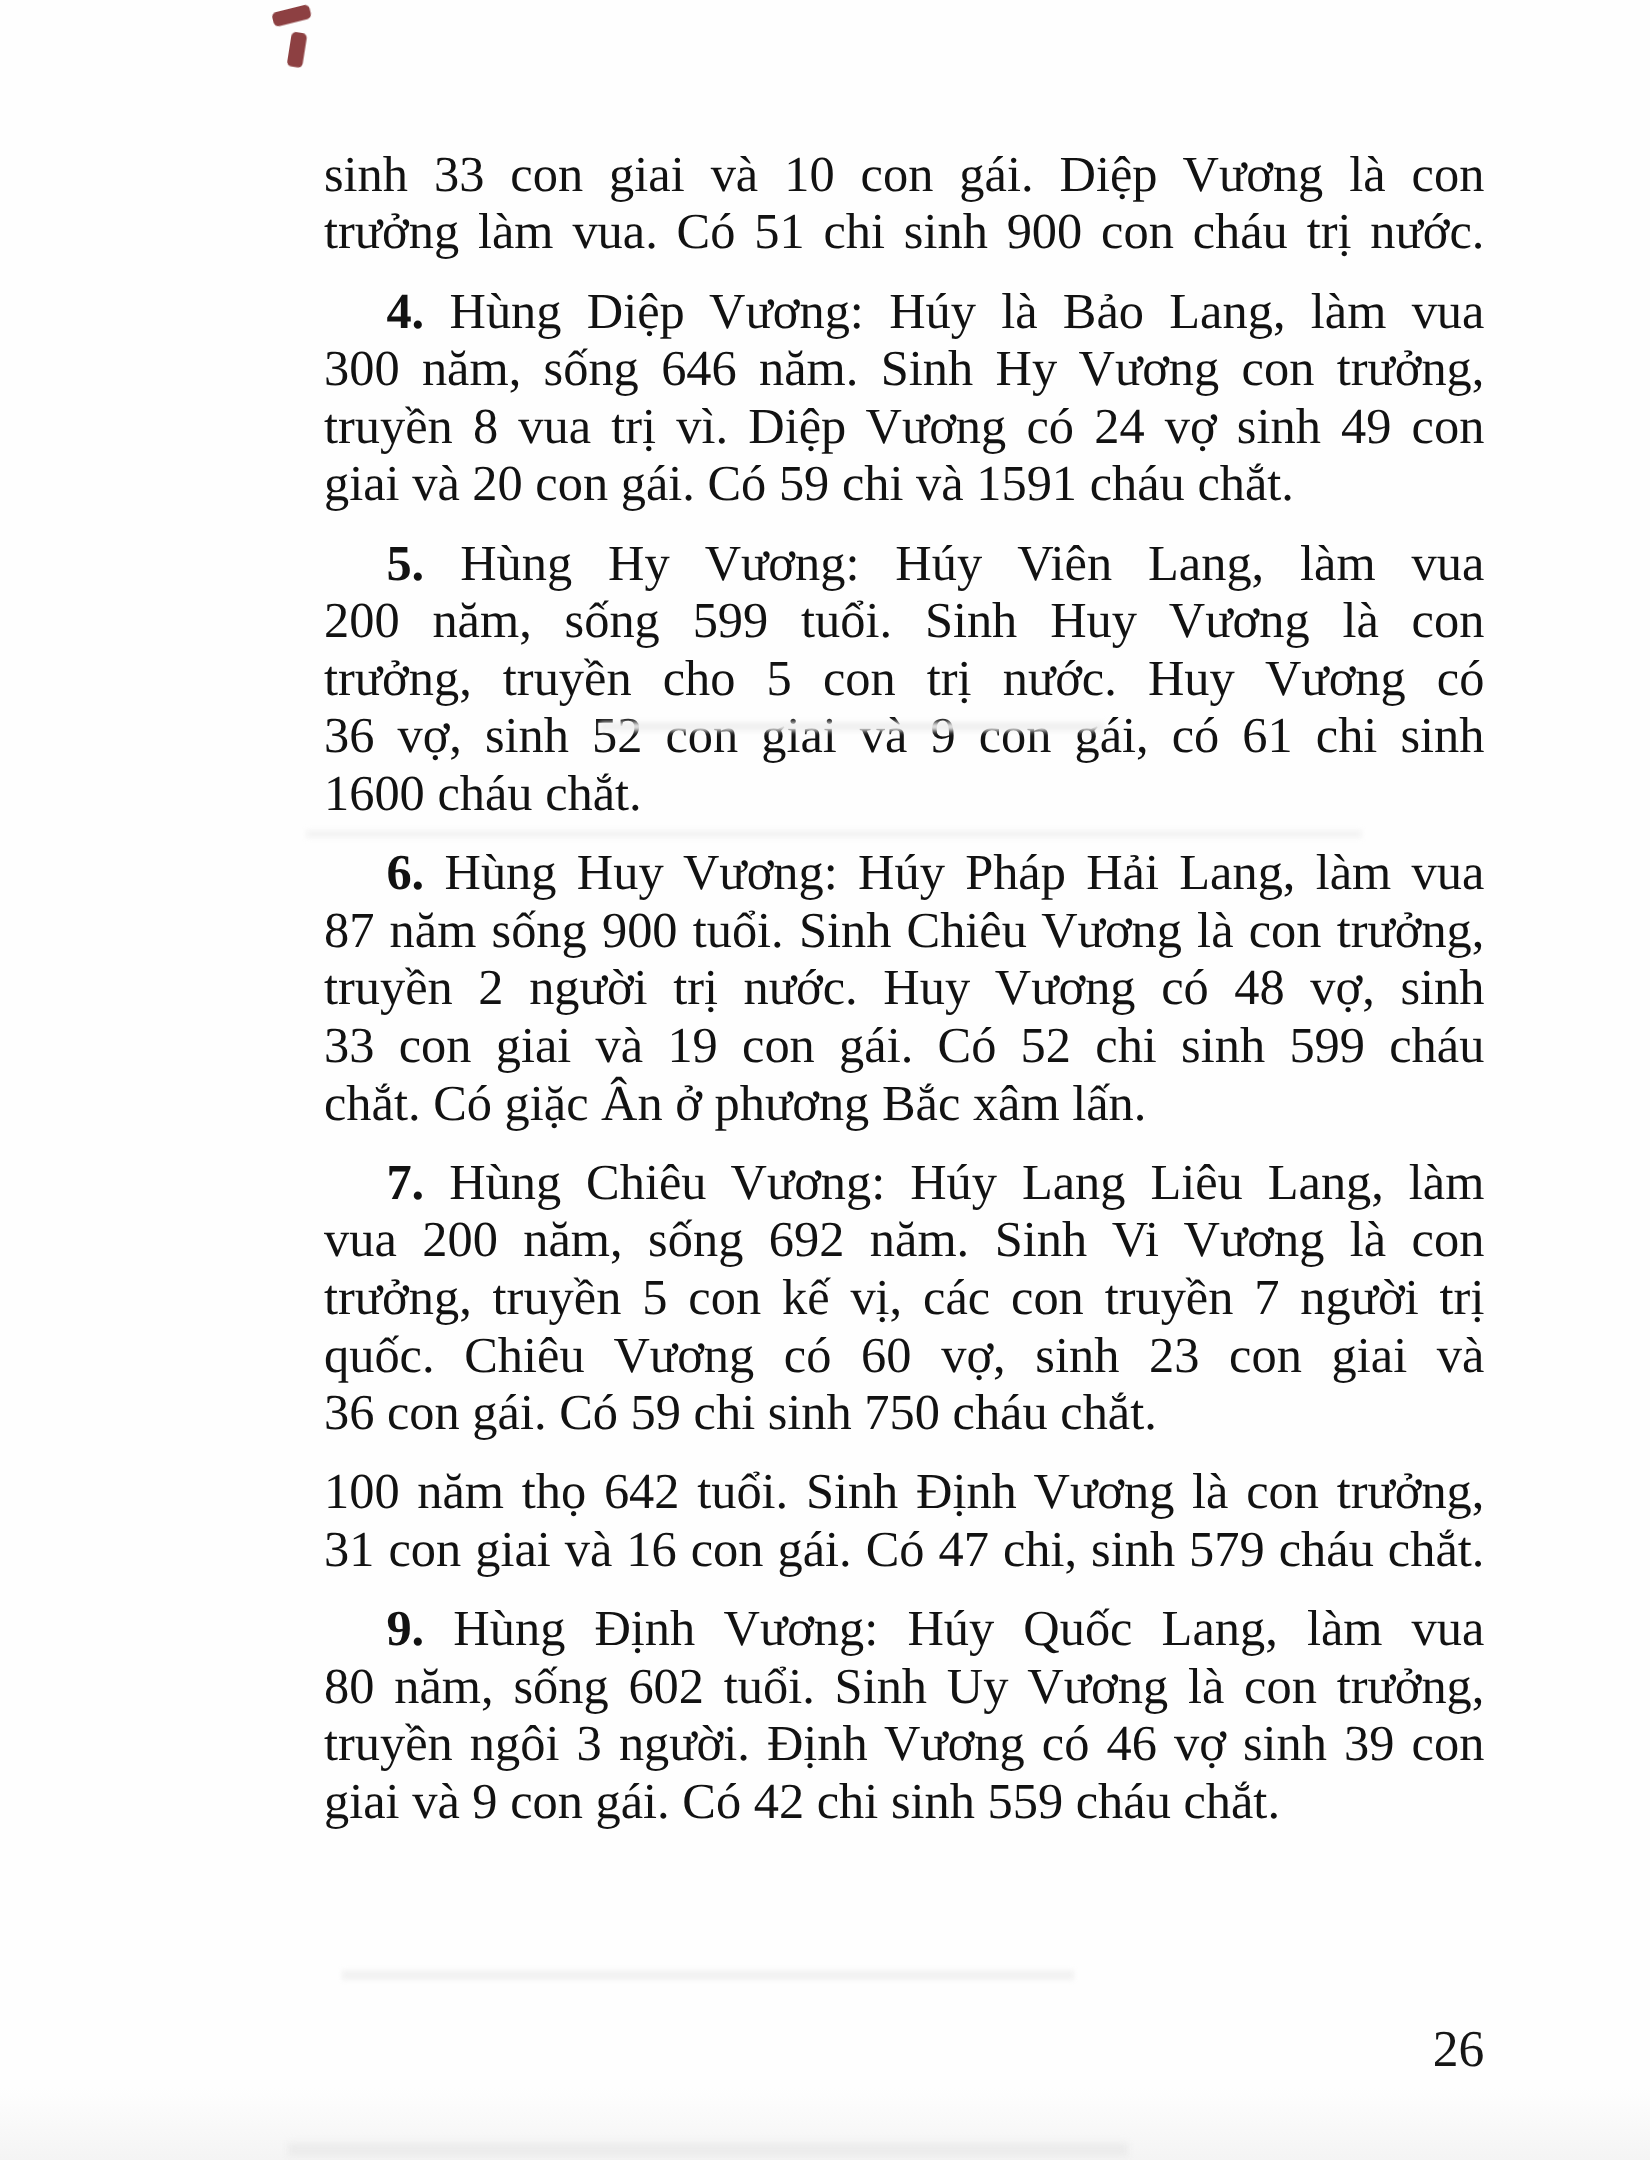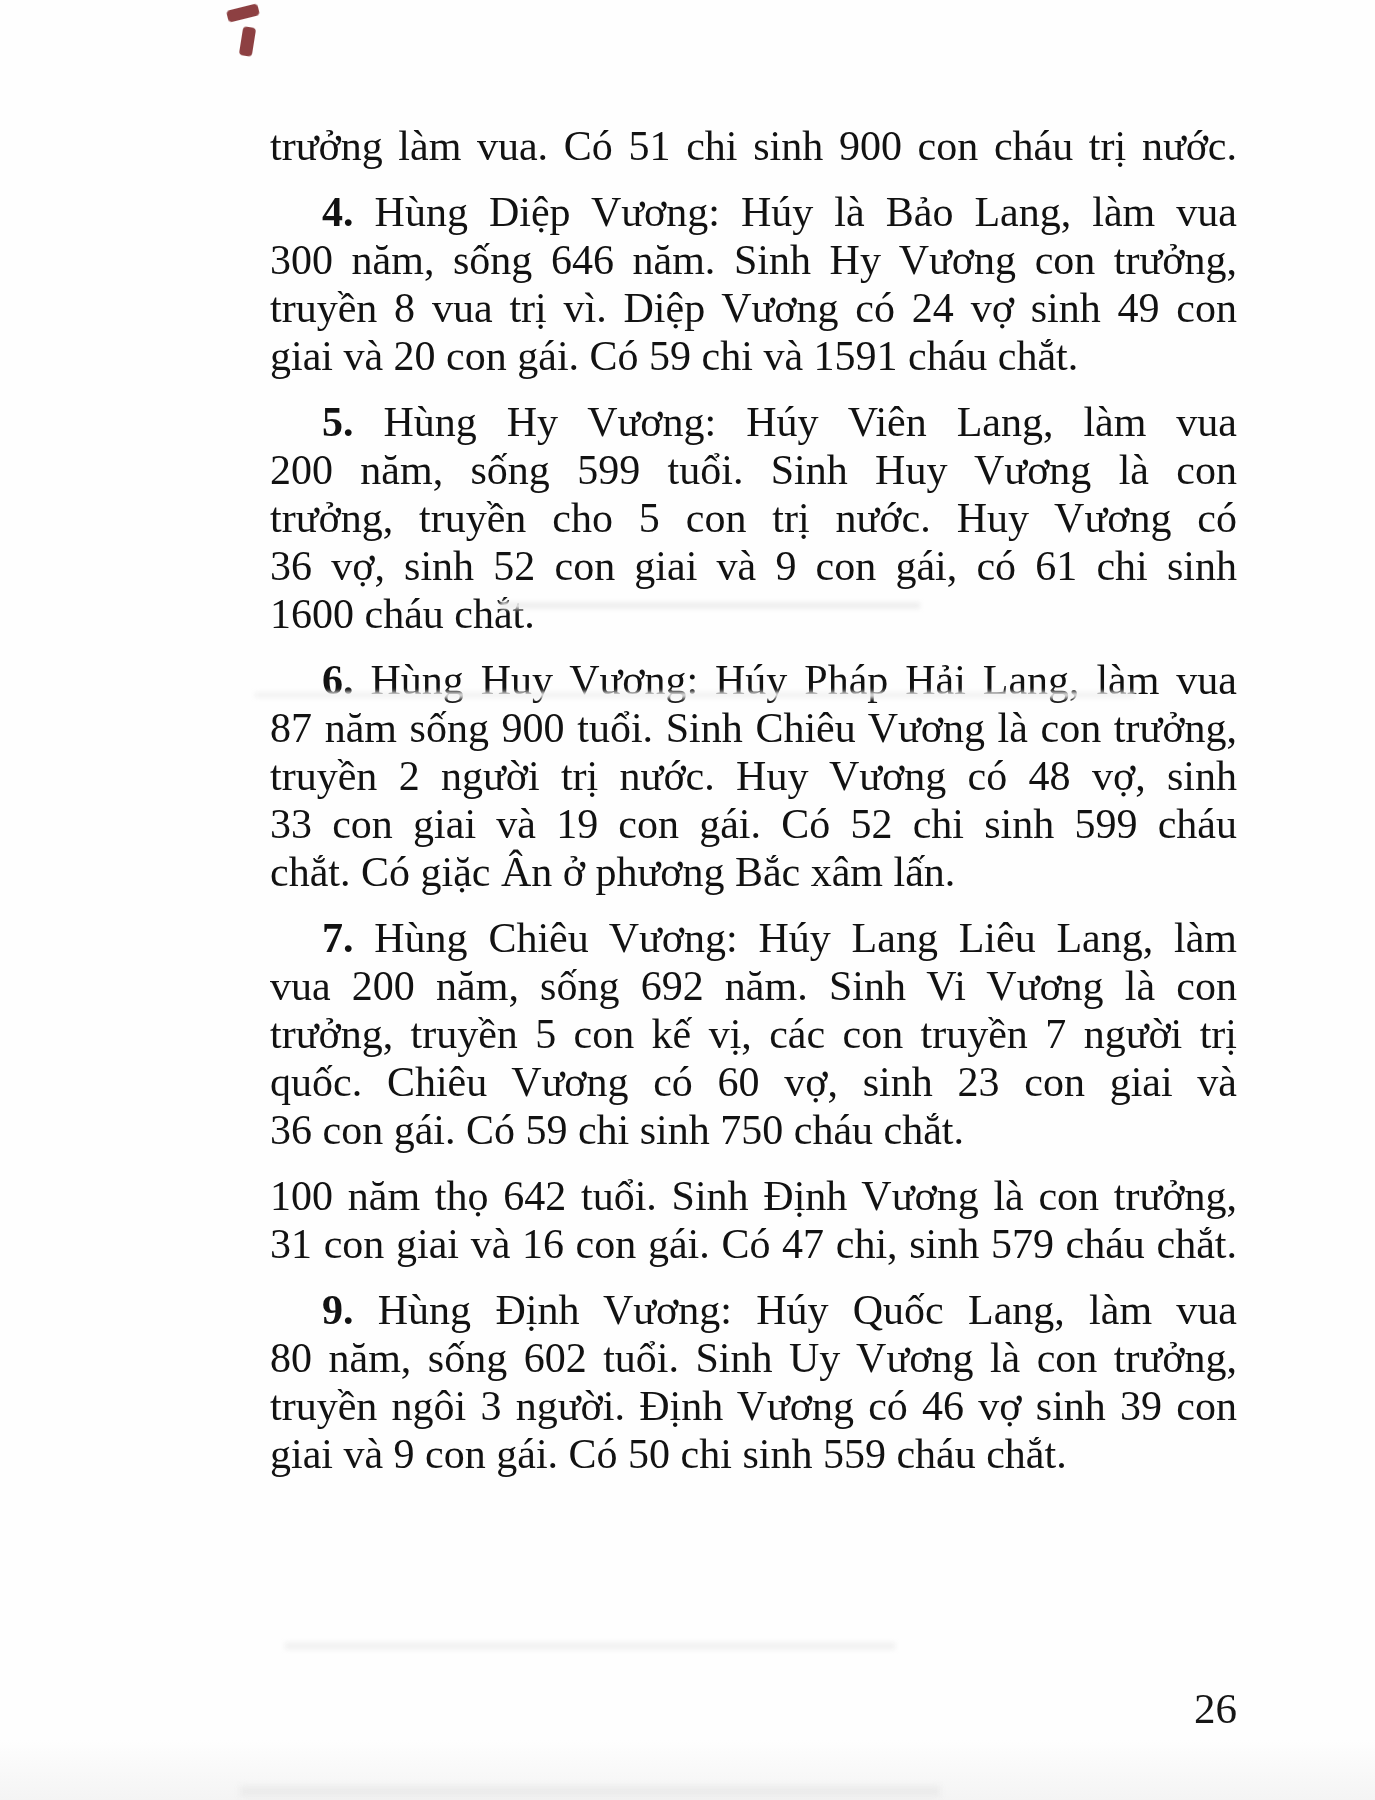--- a/index.html
+++ b/index.html
@@ -88,20 +88,21 @@
 </head>
 <body style="background: rgb(254, 254, 254);">
 
 <div class="sheet">
 
   <span class="ink-mark ink-mark-1" style="background: rgb(122, 32, 34);"></span>
   <span class="ink-mark ink-mark-2" style="background: rgb(122, 32, 34);"></span>
 
   <div class="text-block" style="color: rgb(18, 18, 18);">
       <div class="para">
+        <div class="line">sinh 33 con giai và 10 con gái. Diệp Vương là con</div>
         <div class="line">trưởng làm vua. Có 51 chi sinh 900 con cháu trị nước.</div>
       </div>
       <div class="para">
         <div class="line ind"><span class="pnum">4.</span> Hùng Diệp Vương: Húy là Bảo Lang, làm vua</div>
         <div class="line">300 năm, sống 646 năm. Sinh Hy Vương con trưởng,</div>
         <div class="line">truyền 8 vua trị vì. Diệp Vương có 24 vợ sinh 49 con</div>
         <div class="line end">giai và 20 con gái. Có 59 chi và 1591 cháu chắt.</div>
       </div>
       <div class="para">
         <div class="line ind"><span class="pnum">5.</span> Hùng Hy Vương: Húy Viên Lang, làm vua</div>
@@ -125,21 +126,21 @@
         <div class="line end">36 con gái. Có 59 chi sinh 750 cháu chắt.</div>
       </div>
       <div class="para">
         <div class="line">100 năm thọ 642 tuổi. Sinh Định Vương là con trưởng,</div>
         <div class="line">31 con giai và 16 con gái. Có 47 chi, sinh 579 cháu chắt.</div>
       </div>
       <div class="para">
         <div class="line ind"><span class="pnum">9.</span> Hùng Định Vương: Húy Quốc Lang, làm vua</div>
         <div class="line">80 năm, sống 602 tuổi. Sinh Uy Vương là con trưởng,</div>
         <div class="line">truyền ngôi 3 người. Định Vương có 46 vợ sinh 39 con</div>
-        <div class="line end">giai và 9 con gái. Có 50 chi sinh 559 cháu chắt.</div>
+        <div class="line end">giai và 9 con gái. Có 42 chi sinh 559 cháu chắt.</div>
       </div>
     </div>
 
   <div class="smudge smudge-a"></div>
   <div class="smudge smudge-b"></div>
   <div class="smudge smudge-c"></div>
   <div class="bottom-wash"></div>
   <div class="bottom-streak"></div>
 
   <div class="page-number">26</div>

